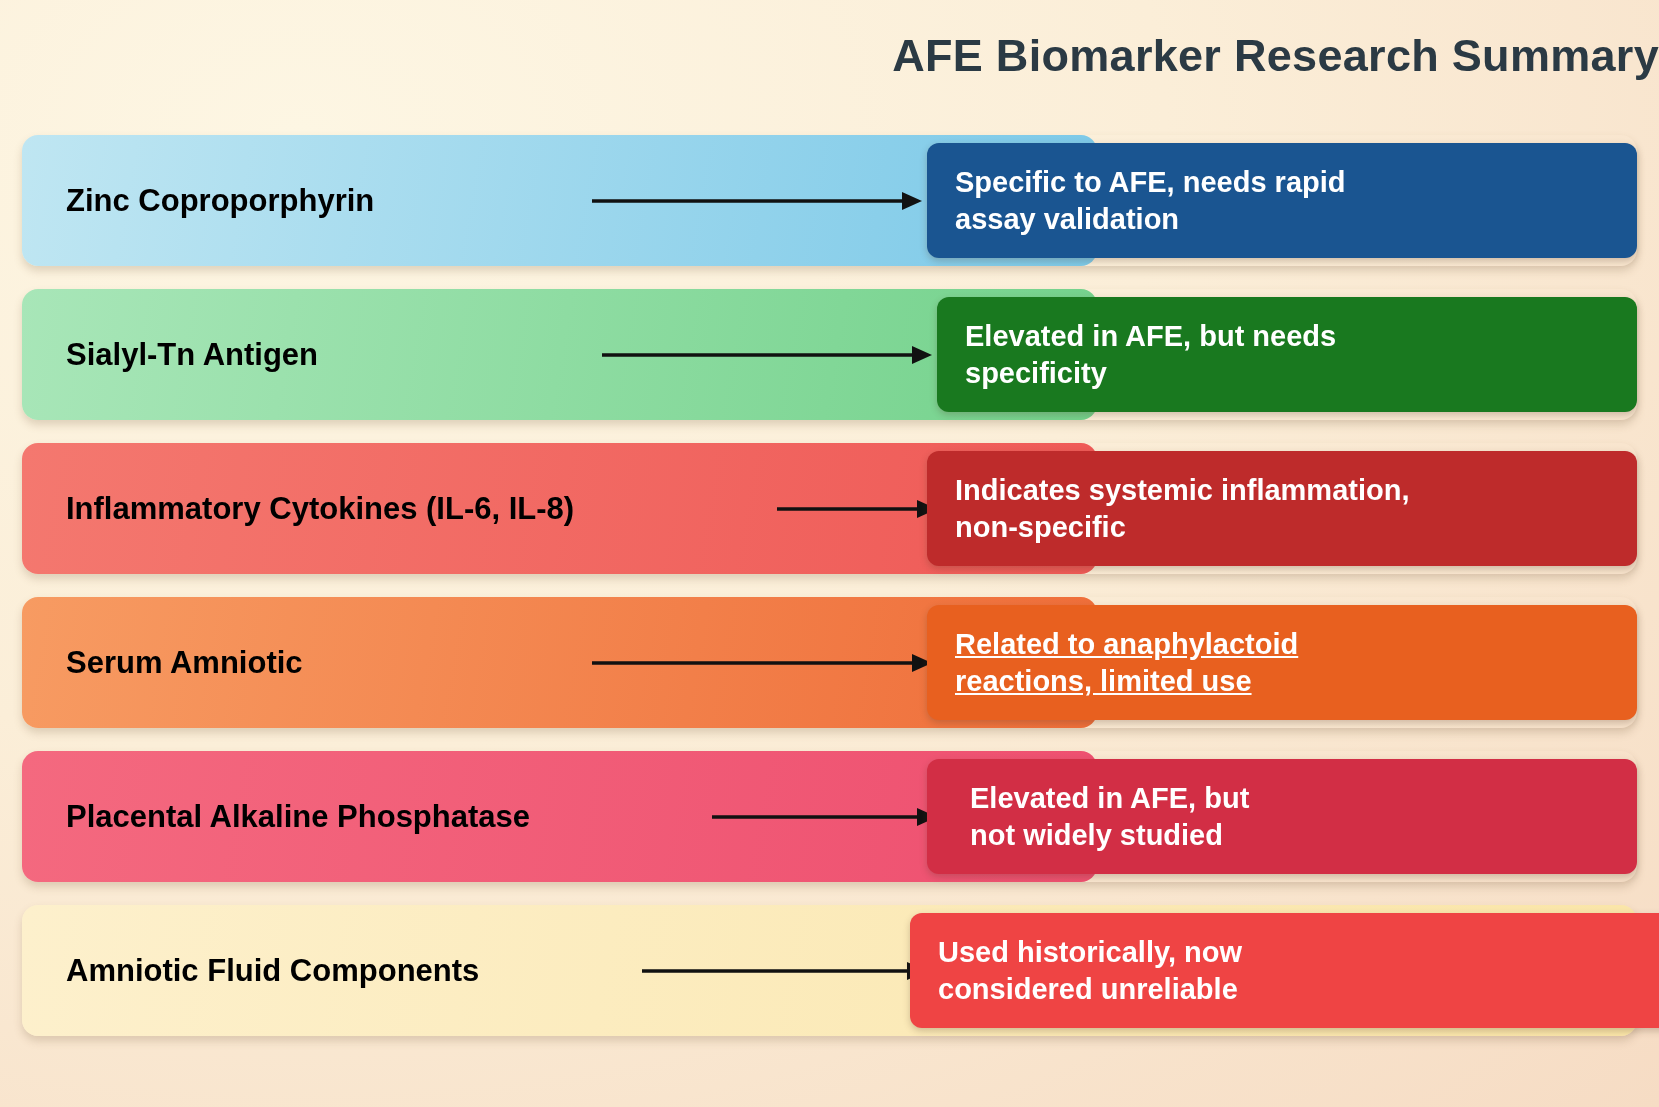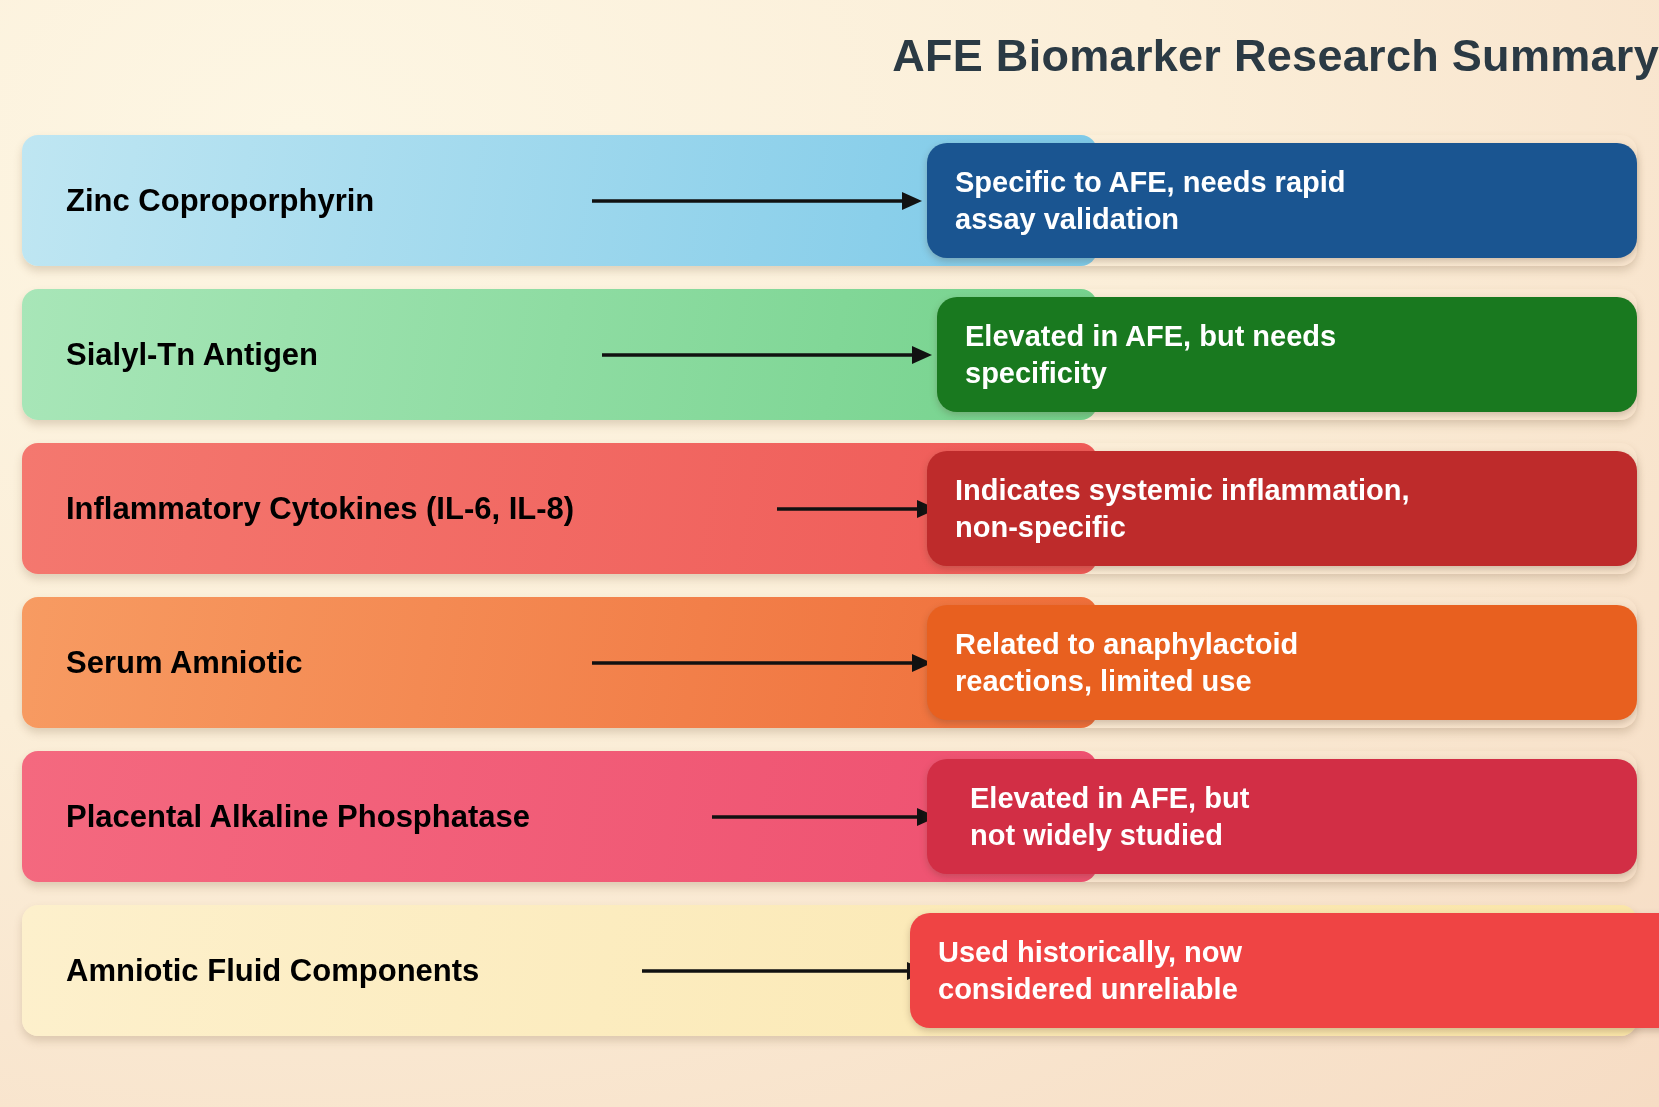--- a/index.html
+++ b/index.html
@@ -66,21 +66,21 @@
     position: absolute;
     top: 50%;
     height: 22px;
     transform: translateY(-11px);
   }
   .arrow svg { display: block; }
   .note {
     position: absolute;
     top: 8px;
     height: 115px;
-    border-radius: 20px;
+    border-radius: 12px;
     box-sizing: border-box;
     padding: 0 24px 0 28px;
     display: flex;
     flex-direction: column;
     justify-content: center;
     color: #ffffff;
     font-size: 29px;
     font-weight: bold;
     line-height: 1.26;
     box-shadow: 0 3px 7px rgba(80, 50, 30, 0.25);
@@ -137,21 +137,21 @@
       </div>
       <div class="row">
         <div class="row-band" style="width: 1075px; background: linear-gradient(100deg, rgb(247, 155, 98) 0%, rgb(239, 110, 58) 100%);"></div>
         <div class="row-label">Serum Amniotic</div>
         <div class="arrow" style="left: 570px; width: 340px;">
           <svg width="340" height="22" viewBox="0 0 340 22">
             <line x1="0" y1="11" x2="322" y2="11" stroke="#111111" stroke-width="3.5"></line>
             <polygon points="320,2 340,11 320,20" fill="#111111"></polygon>
           </svg>
         </div>
-        <div class="note" style="left: 905px; width: 710px; background: rgb(232, 96, 31);">
+        <div class="note" style="left: 905px; width: 710px; background: rgb(232, 96, 31); text-decoration: underline;">
           <span>Related to anaphylactoid</span>
           <span>reactions, limited use</span>
         </div>
       </div>
       <div class="row">
         <div class="row-band" style="width: 1075px; background: linear-gradient(100deg, rgb(244, 105, 127) 0%, rgb(238, 80, 112) 100%);"></div>
         <div class="row-label">Placental Alkaline Phosphatase</div>
         <div class="arrow" style="left: 690px; width: 225px;">
           <svg width="225" height="22" viewBox="0 0 225 22">
             <line x1="0" y1="11" x2="207" y2="11" stroke="#111111" stroke-width="3.5"></line>

